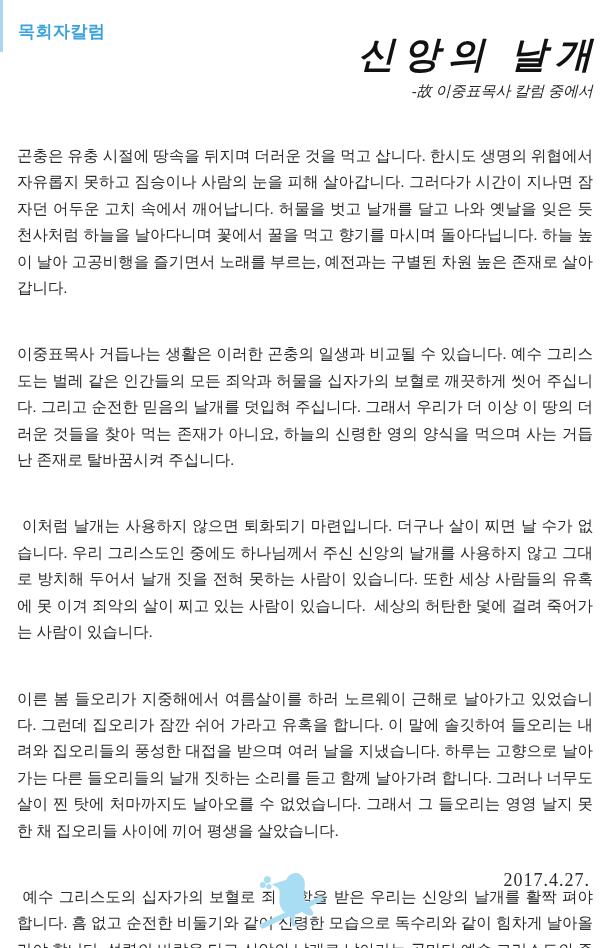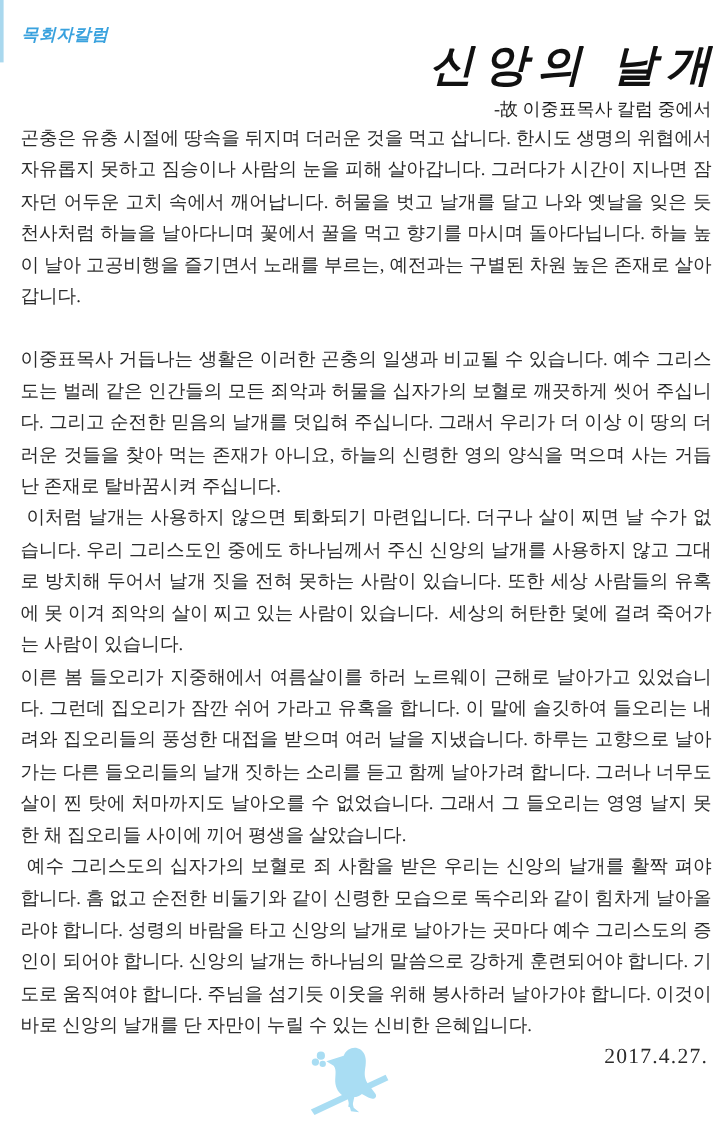--- a/index.html
+++ b/index.html
@@ -15,54 +15,55 @@
     position: absolute;
     left: 0; top: 0;
     width: 3px; height: 52px;
     background: #a9d8ee;
   }
   .category {
     position: absolute;
     left: 18px; top: 20px;
     font-family: "Liberation Sans", "DejaVu Sans", sans-serif;
     font-weight: bold;
-    font-size: 14px;
+    font-size: 17px;
     color: #3aa2de;
     letter-spacing: 0.5px;
-    font-style: italic;
   }
   .title {
     position: absolute;
     left: 0; top: 30px;
     width: 100%;
     text-align: right;
     font-size: 37px;
     font-weight: bold;
     font-style: italic;
     letter-spacing: 8px;
     color: #111111;
   }
   .byline {
     position: absolute;
     right: 7px; top: 82px;
     font-size: 15px;
     color: #1d1d1d;
+    font-style: italic;
   }
   .article {
     position: absolute;
     left: 0; top: 103px;
     width: 100%;
     padding: 0 7px 0 17px;
   }
   .article p {
     font-size: 15.5px;
     line-height: 26.4px;
     text-align: justify;
     white-space: pre-wrap;
     color: #2b2b2b;
+    margin-top: 40px;
   }
   .article p.gap-after { margin-bottom: 26px; }
   .date {
     position: absolute;
     right: 10px; top: 870px;
     font-size: 18px;
     letter-spacing: 1px;
     color: #2b2b2b;
   }
   .bird {

